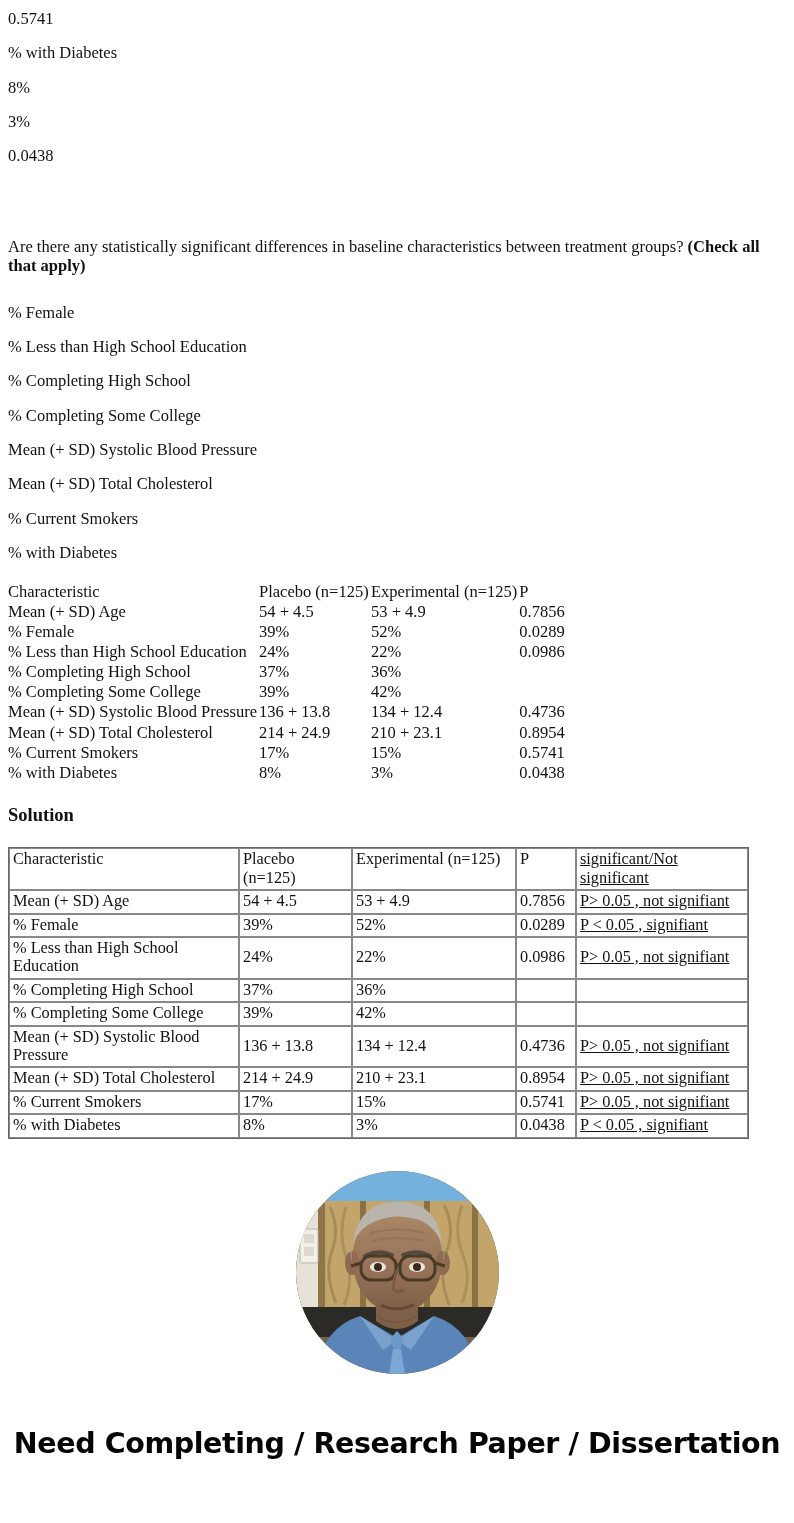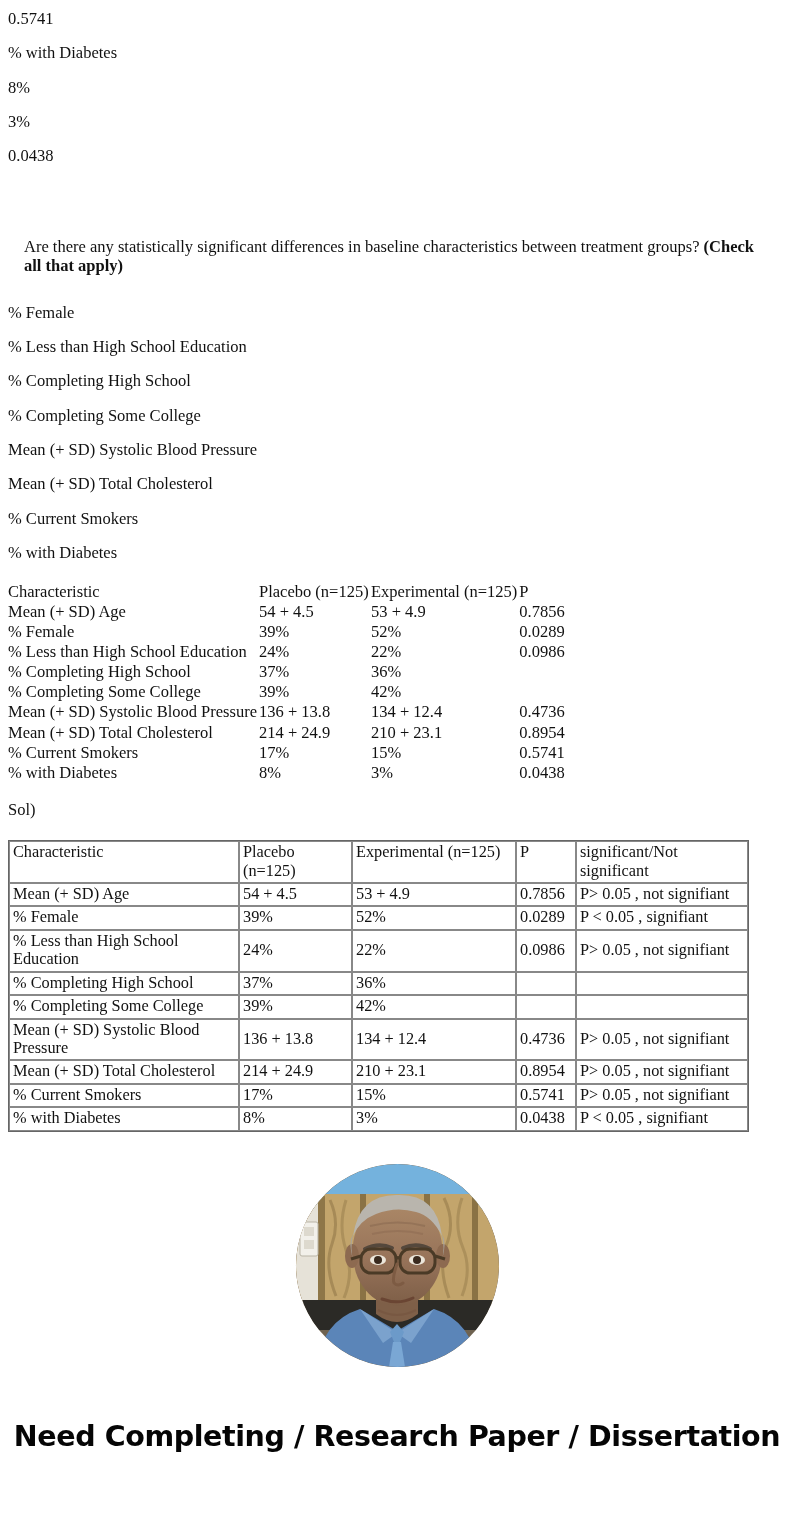--- a/index.html
+++ b/index.html
@@ -32,21 +32,21 @@
     padding: 0 8px;
     color: #111;
   }
   .para:first-child { padding-top: 11px; }
 
   .spacer-block { height: 55px; }
 
   .question {
     font-size: 16.5px;
     line-height: 1.15;
-    padding: 0 24px;
+    padding: 0 8px;
     margin: 0 0 18px 0;
   }
   .question b { font-weight: bold; }
 
   
   .plain-table-wrap {
     padding: 0 8px;
     margin-top: 20px;
   }
   table.plain {
@@ -104,21 +104,21 @@
     line-height: 1.13;
     font-weight: normal;
     text-align: left;
     word-wrap: break-word;
   }
   table.bordered tr:first-child td { vertical-align: top; }
   .bd-c0 { width: 222px; }
   .bd-c1 { width: 105px; }
   .bd-c2 { width: 156px; }
   .bd-c3 { width: 52px; }
-  .bd-c4 { width: 164px; }
+  .bd-c4 { width: 164px; text-decoration: underline; }
 
   
   .avatar-area {
     width: 100%;
     text-align: center;
     margin-top: 32px;
     height: 214px;
     position: relative;
   }
   .avatar {
@@ -235,21 +235,21 @@
         <tr>
           <td class="c-char">% with Diabetes</td>
           <td class="c-pla">8%</td>
           <td class="c-exp">3%</td>
           <td class="c-p">0.0438</td>
         </tr>
       </tbody>
     </table>
   </div>
 
-  <p class="sol-line">Sol)</p>
+  <h3 class="solution">Solution</h3>
 
   <div class="bordered-wrap">
     <table class="bordered">
       <tbody>
         <tr>
           <td class="bd-c0">Characteristic</td>
           <td class="bd-c1">Placebo (n=125)</td>
           <td class="bd-c2">Experimental (n=125)</td>
           <td class="bd-c3">P</td>
           <td class="bd-c4">significant/Not significant</td>

